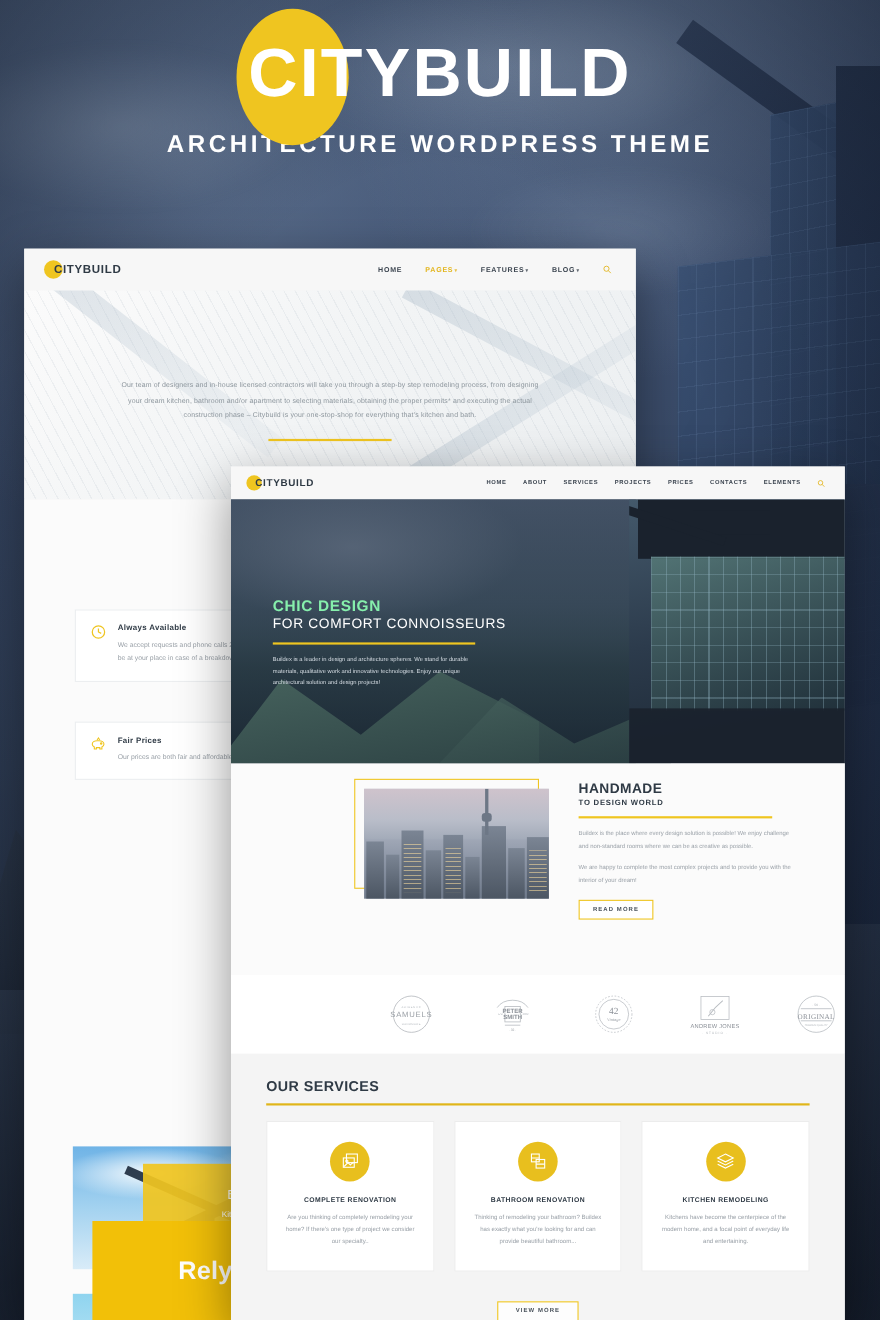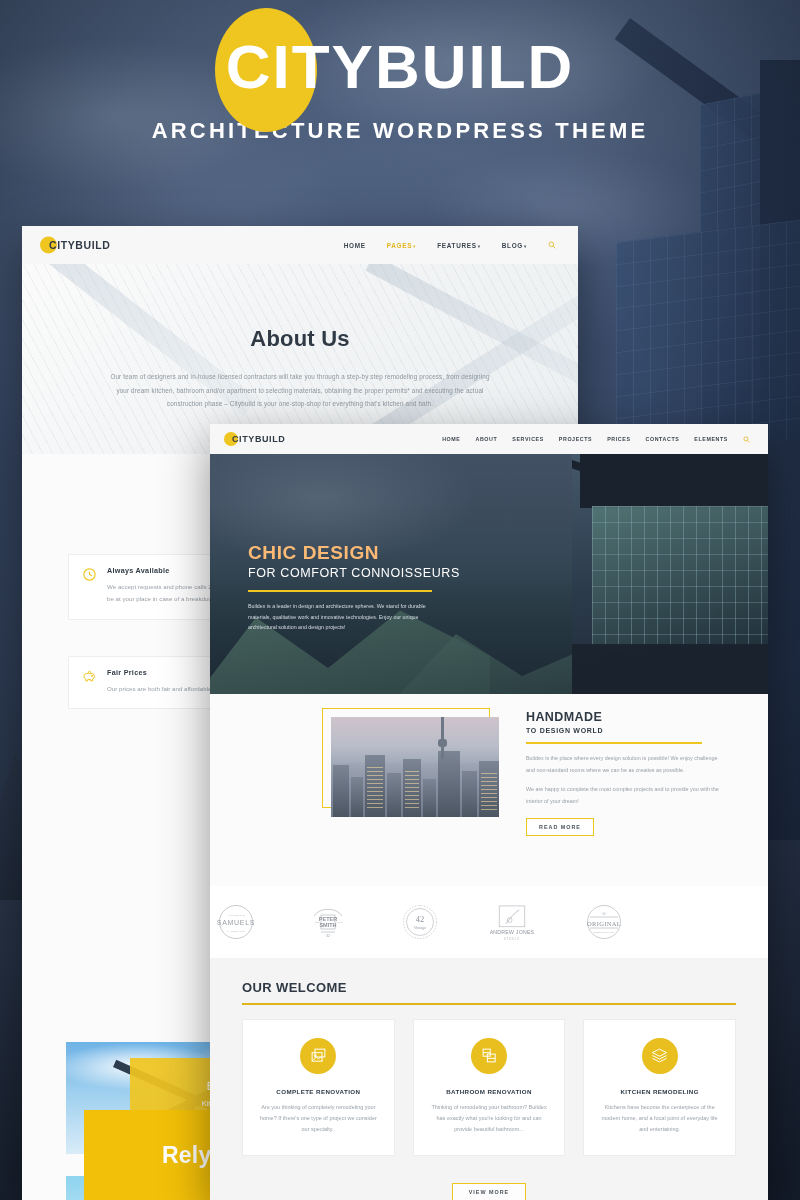--- a/index.html
+++ b/index.html
@@ -216,21 +216,21 @@
   }
   .hero-glass {
     position: absolute;
     background:
       repeating-linear-gradient(to right, rgba(150,185,200,.35) 0 1px, rgba(0,0,0,0) 1px 13px),
       repeating-linear-gradient(to bottom, rgba(150,185,200,.28) 0 1px, rgba(0,0,0,0) 1px 16px),
       linear-gradient(160deg, rgba(86,122,120,.85), rgba(32,48,58,.92));
   }
   .hero-dark { position: absolute; background: #1a222d; }
   .hero-copy { position: absolute; left: 38px; top: 88px; z-index: 3; }
-  .h-t1 { font-size: 19px; font-weight: 700; color: #fdba74; letter-spacing: .6px; }
+  .h-t1 { font-size: 14px; font-weight: 700; color: #86efac; letter-spacing: .6px; }
   .h-t2 { font-size: 12.5px; font-weight: 400; color: #fff; letter-spacing: .6px; margin-top: 2px; }
   .h-rule { width: 184px; height: 2px; background: #efc520; margin: 10px 0 9px; }
   .h-p { width: 196px; font-size: 5.3px; line-height: 2.0; color: #d6dde4; }
 
   #m2-welcome { position: relative; background: #fbfbfb; height: 192px; }
   .wl-frame { position: absolute; left: 112px; top: 14px; width: 176px; height: 108px; }
   .wl-frame .frame-line {
     position: absolute; left: 0; top: 0; width: 168px; height: 100px;
     border: 1.5px solid #efc520;
   }
@@ -257,21 +257,21 @@
   .wl-p + .wl-p { margin-top: 8px; }
   .btn-outline {
     display: inline-block; margin-top: 11px;
     border: 1.5px solid #efc520; background: #fff;
     padding: 5px 12px; font-size: 5.4px; font-weight: 700;
     letter-spacing: 1px; color: #4a535c;
   }
 
   #m2-clients {
     position: relative; height: 72px; background: #ffffff;
-    display: flex; align-items: center; justify-content: flex-start; gap: 40px;
+    display: flex; align-items: center; justify-content: flex-end; gap: 40px;
   }
   .client { width: 52px; height: 52px; display: flex; align-items: center; justify-content: center; }
 
   #m2-services { position: relative; background: #f4f4f4; padding: 22px 32px 0; height: 272px; }
   .sv-title { font-size: 13px; font-weight: 700; color: #2f3a45; letter-spacing: .4px; }
   .sv-rule { height: 1.6px; background: #e0b519; margin: 8px 0 14px; }
   .sv-cards { display: flex; gap: 18px; }
   .sv-card {
     flex: 1; background: #ffffff; border: 1px solid #ececec;
     padding: 18px 14px 20px; text-align: center;
@@ -335,21 +335,20 @@
       </span>
     </div>
   </div>
 
   <div id="m1-hero">
     <div class="blueprint"></div>
     <div class="bp-beam" style="left:-40px;top:40px;width:300px;height:22px;transform:rotate(38deg);"></div>
     <div class="bp-beam" style="left:300px;top:90px;width:330px;height:20px;transform:rotate(-32deg);"></div>
     <div class="bp-beam" style="left:330px;top:60px;width:300px;height:18px;transform:rotate(28deg);"></div>
     <div class="hero-inner">
-      <div class="page-title">About Us</div>
       <div class="page-lede">Our team of designers and in-house licensed contractors will take you through a step-by step remodeling process, from designing your dream kitchen, bathroom and/or apartment to selecting materials, obtaining the proper permits* and executing the actual construction phase – Citybuild is your one-stop-shop for everything that's kitchen and bath.</div>
       <div class="hero-underline"></div>
     </div>
   </div>
 
   <div id="m1-body">
 
     <div class="feat-box" style="top:100px;">
       <span class="feat-ico">
         <svg class="icon-svg" width="15" height="15" viewBox="0 0 24 24" fill="none" stroke="#efc520" stroke-width="1.8">
@@ -533,21 +532,21 @@
         <line x1="22" y1="40" x2="78" y2="40"></line>
         <line x1="22" y1="62" x2="78" y2="62"></line>
         <text x="50" y="35" font-size="6" fill="#b0b5ba" stroke="none" text-anchor="middle">· 56 ·</text>
         <text x="50" y="58" font-size="13" font-family="Liberation Serif" letter-spacing=".6" fill="#8d9299" stroke="none" text-anchor="middle">ORIGINAL</text>
         <text x="50" y="72" font-size="4.5" fill="#b5babf" stroke="none" text-anchor="middle">PREMIUM QUALITY</text>
       </svg>
     </div>
   </div>
 
   <div id="m2-services">
-    <div class="sv-title">OUR WELCOME</div>
+    <div class="sv-title">OUR SERVICES</div>
     <div class="sv-rule"></div>
     <div class="sv-cards">
 
       <div class="sv-card">
         <div class="sv-ico">
           <svg class="icon-svg" width="17" height="17" viewBox="0 0 24 24" fill="none" stroke="#fff" stroke-width="1.4">
               <rect x="7" y="3" width="14" height="11"></rect>
               <rect x="3" y="8" width="14" height="12"></rect>
               <circle cx="7.5" cy="12" r="1.4"></circle>
               <polyline points="4,19 9,14 12,17 15,14 16,15"></polyline>

